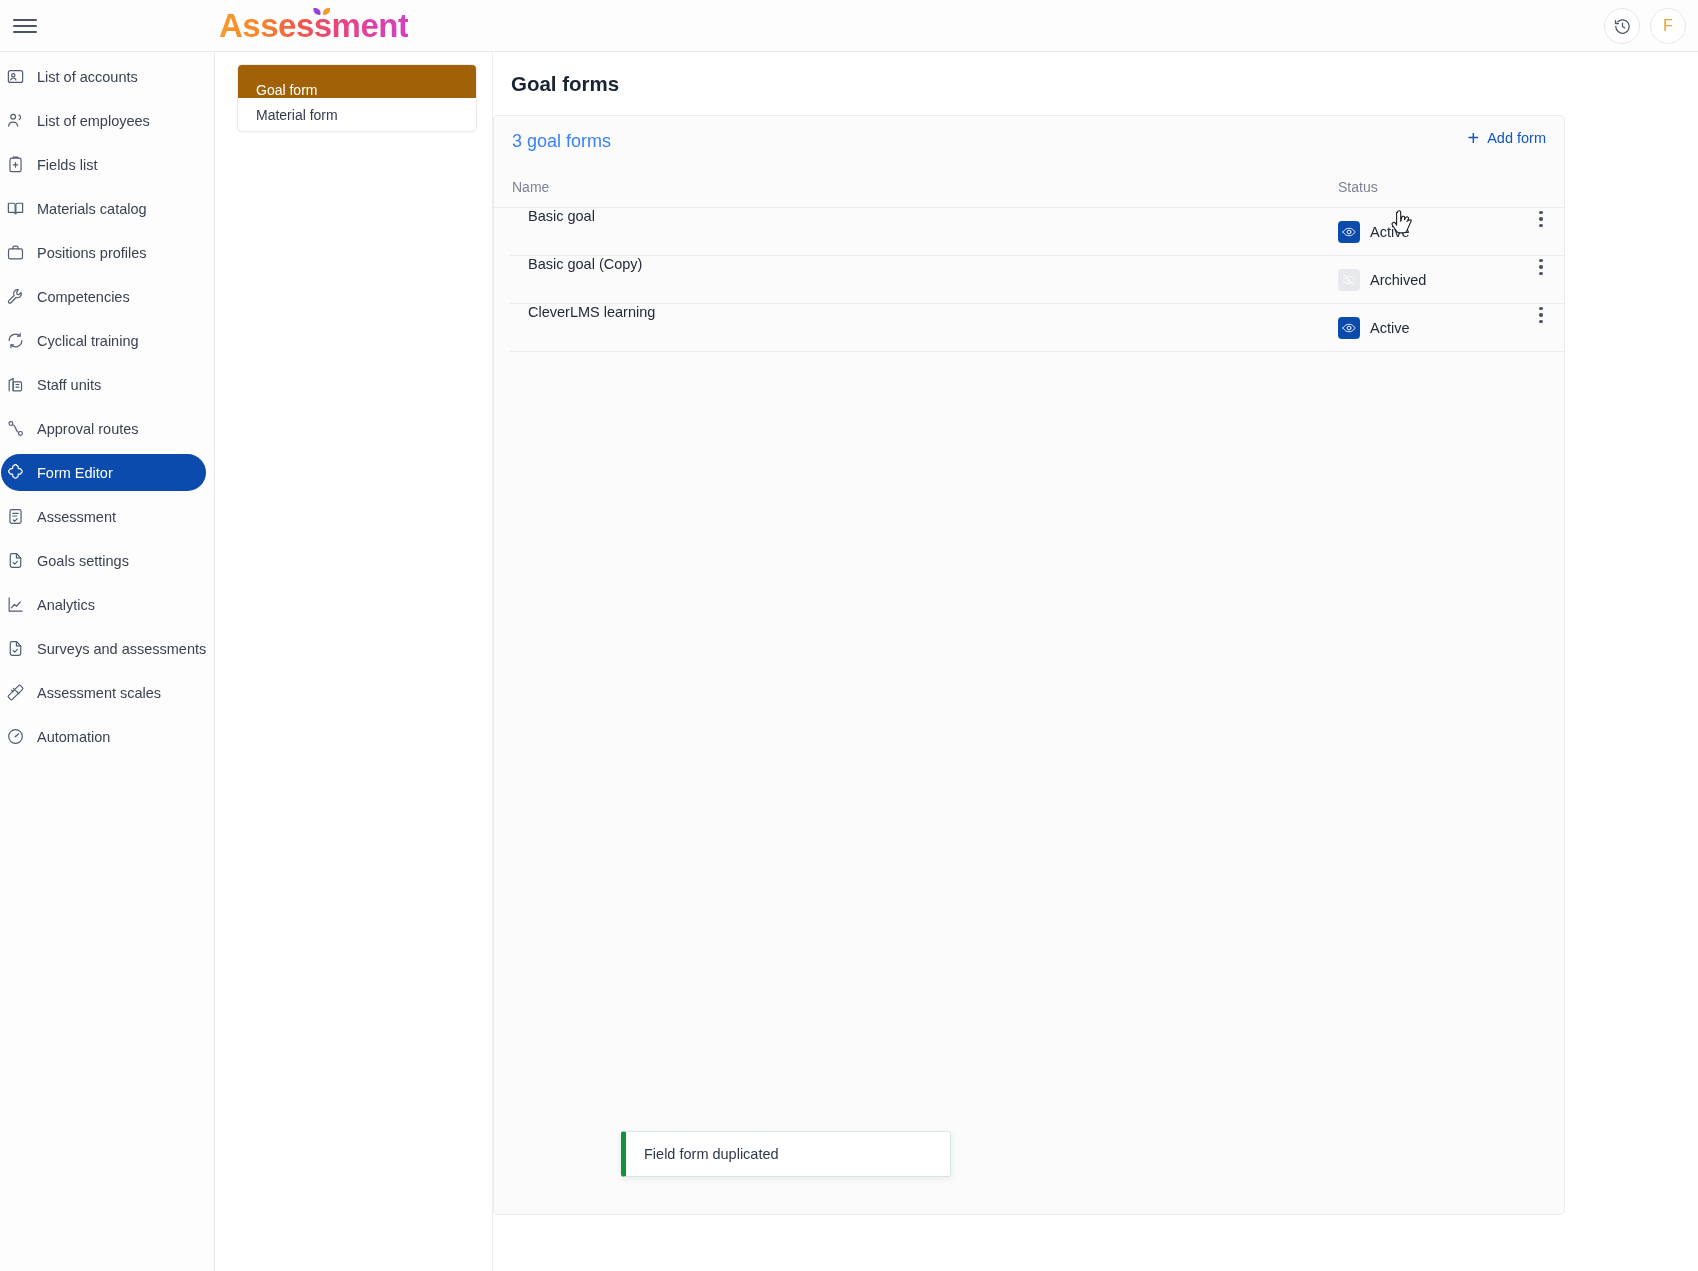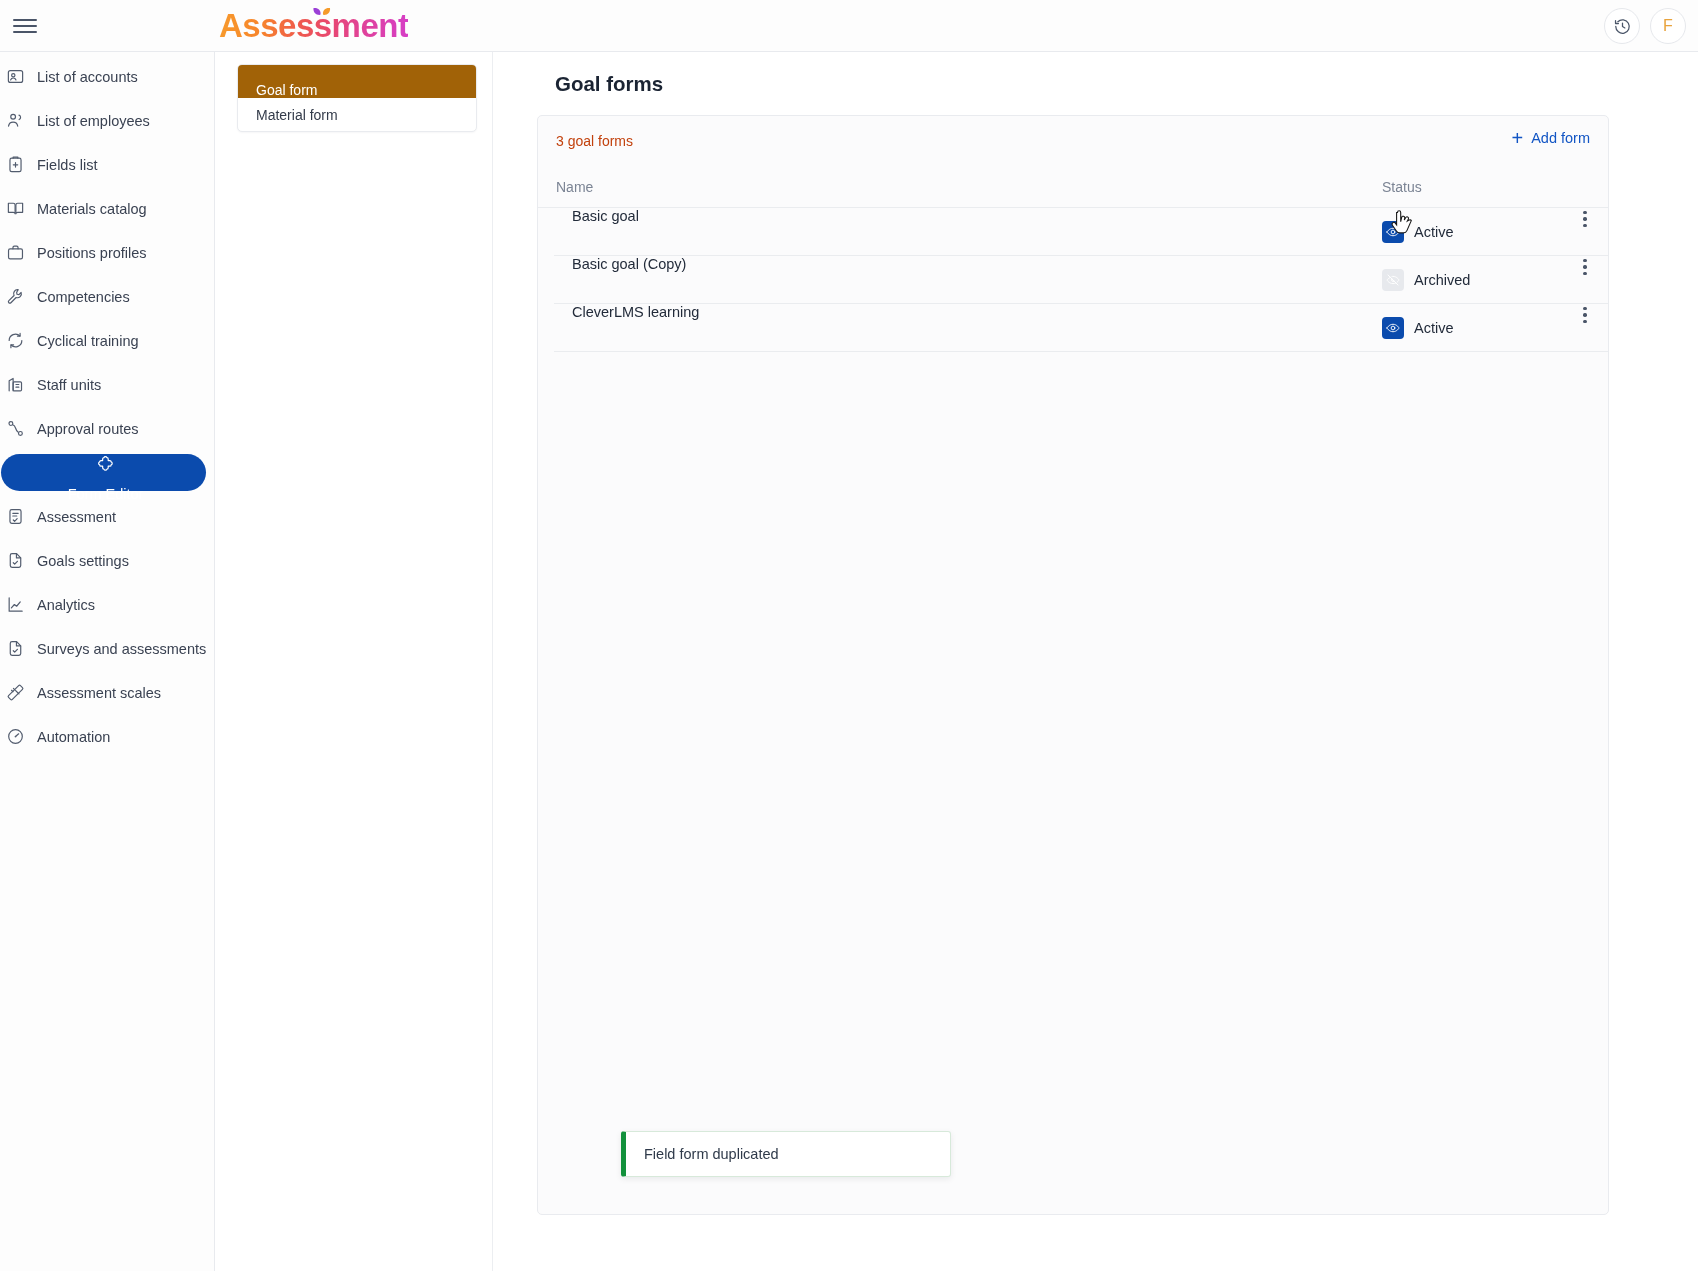--- a/index.html
+++ b/index.html
@@ -58,21 +58,21 @@
     padding-top: 6px;
     overflow: hidden;
   }
   .nav-item {
     display: flex; align-items: center; gap: 12px;
     height: 37px; margin: 0 8px 7px 1px;
     padding-left: 4px; border-radius: 19px;
     font-size: 14.5px; color: #3a4252; cursor: pointer;
     white-space: nowrap;
   }
-  .nav-item.active { background: #0b4bad; color: #fff; flex-direction: column; }
+  .nav-item.active { background: #0b4bad; color: #fff; }
   .nav-item.active .nico svg { stroke: #fff; }
   .nico { width: 20px; height: 20px; flex: 0 0 20px; display: flex; align-items: center; justify-content: center; }
   .nico svg { width: 19px; height: 19px; stroke: #525c6e; fill: none; stroke-width: 1.5; stroke-linecap: round; stroke-linejoin: round; }
 
   
   .subpanel {
     position: absolute; left: 237px; top: 64px;
     width: 240px;
     background: #fff;
     border: 1px solid #e9ebef;
@@ -85,33 +85,32 @@
     padding-left: 18px; font-size: 14px; color: #333b4a; cursor: pointer;
   }
   .subitem.active { background: #a16207; color: #fff; align-items: flex-end; }
 
   
   .main {
     position: absolute; left: 492px; top: 52px;
     width: 1206px; height: 1219px;
     background: #fff;
     border-left: 1px solid #eceef1;
-    padding-left: 44px;
   }
   .page-title { font-size: 20.5px; font-weight: bold; color: #1b2433; padding: 20px 0 0 0; }
 
   .card {
     position: absolute; left: 0px; top: 63px;
     width: 1072px; min-height: 1100px;
     background: #fbfbfc;
     border: 1px solid #e9ebef;
     border-radius: 5px;
   }
   .card-head { height: 50px; display: flex; align-items: center; padding: 0 18px; position: relative; }
-  .card-count { font-size: 14px; color: #c2410c; }
+  .card-count { font-size: 18px; color: #3b82f6; }
   .add-form-btn {
     position: absolute; right: 18px; top: 14px;
     display: flex; align-items: center; gap: 8px;
     color: #1255c4; font-size: 14.5px; cursor: pointer;
     background: none; border: none; font-family: inherit;
   }
   .plus-ico { font-size: 20px; line-height: 14px; font-weight: 400; }
 
   .thead { height: 42px; display: flex; align-items: center; border-bottom: 1px solid #eaecef; }
   .th-name { padding-left: 18px; font-size: 14px; color: #7b8494; flex: 1; }

